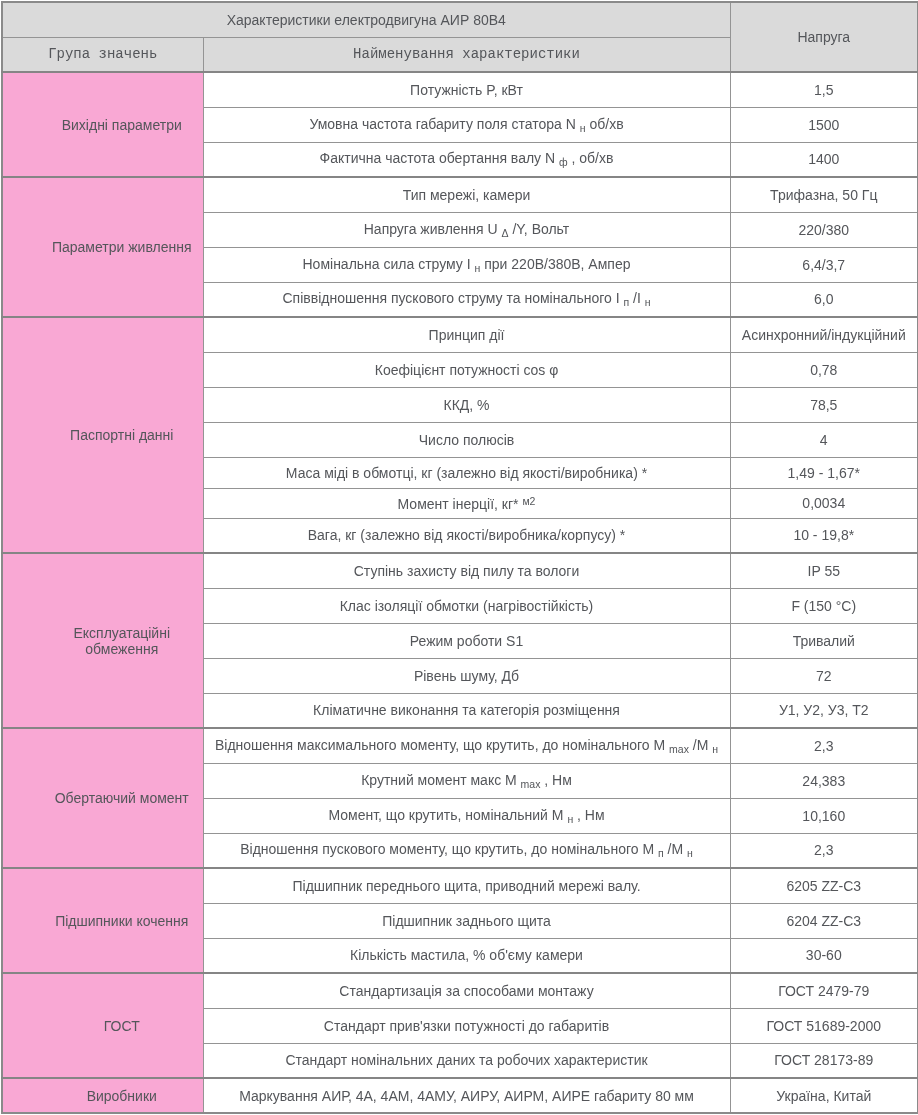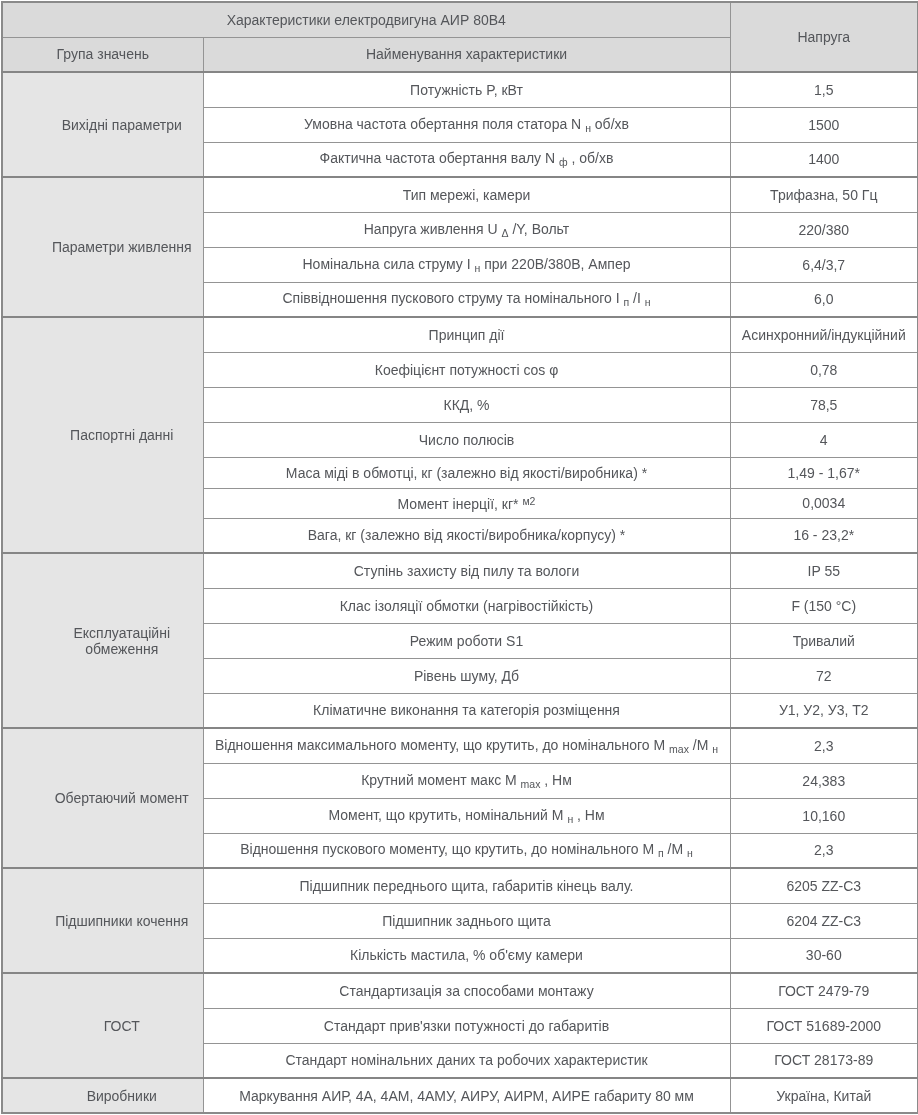--- a/index.html
+++ b/index.html
@@ -28,24 +28,24 @@
     border: 1px solid #949494;
     text-align: center;
     vertical-align: middle;
     font-weight: normal;
     padding: 2px 6px;
     box-sizing: border-box;
     overflow: hidden;
   }
   thead tr { height: 35px; }
   thead th { background: #dadada; }
-  thead tr.subheader-row th { border-top: 1px solid #8a8a8a; }
+  thead tr.subheader-row th { border-top: 1px solid #8a8a8a; font-family: Liberation Mono, monospace; }
   tbody tr { height: 35px; background: #ffffff; }
   tbody tr.group-start > td { border-top: 2px solid #858585; }
-  td.group-cell { background: #e5e5e5; padding-left: 44px; }
+  td.group-cell { background: #f9a8d4; padding-left: 44px; }
   .sub {
     font-size: 10.5px;
     vertical-align: -3px;
     letter-spacing: 0;
   }
   .sup {
     font-size: 10.5px;
     vertical-align: 4px;
   }
 </style>
@@ -70,21 +70,21 @@
       </tr>
     </thead>
     <tbody>
 
     <tr class="group-start">
           <td rowspan="3" class="group-cell">Вихідні параметри</td>
           <td class="name-cell"><span>Потужність P, кВт</span></td>
           <td class="value-cell">1,5</td>
         </tr>
         <tr>
-          <td class="name-cell"><span>Умовна частота обертання поля статора N </span><span class="sub">н</span><span> об/хв</span></td>
+          <td class="name-cell"><span>Умовна частота габариту поля статора N </span><span class="sub">н</span><span> об/хв</span></td>
           <td class="value-cell">1500</td>
         </tr>
         <tr>
           <td class="name-cell"><span>Фактична частота обертання валу N </span><span class="sub">ф</span><span> , об/хв</span></td>
           <td class="value-cell">1400</td>
         </tr>
         <tr class="group-start">
           <td rowspan="4" class="group-cell">Параметри живлення</td>
           <td class="name-cell"><span>Тип мережі, камери</span></td>
           <td class="value-cell">Трифазна, 50 Гц</td>
@@ -121,21 +121,21 @@
         <tr style="height: 31px; margin-left: 44px;">
           <td class="name-cell"><span>Маса міді в обмотці, кг (залежно від якості/виробника) *</span></td>
           <td class="value-cell">1,49 - 1,67*</td>
         </tr>
         <tr style="height: 30px;">
           <td class="name-cell"><span>Момент інерції, кг* </span><span class="sup">м2</span></td>
           <td class="value-cell">0,0034</td>
         </tr>
         <tr>
           <td class="name-cell"><span>Вага, кг (залежно від якості/виробника/корпусу) *</span></td>
-          <td class="value-cell">16 - 23,2*</td>
+          <td class="value-cell">10 - 19,8*</td>
         </tr>
         <tr class="group-start">
           <td rowspan="5" class="group-cell">Експлуатаційні обмеження</td>
           <td class="name-cell"><span>Ступінь захисту від пилу та вологи</span></td>
           <td class="value-cell">IP 55</td>
         </tr>
         <tr>
           <td class="name-cell"><span>Клас ізоляції обмотки (нагрівостійкість)</span></td>
           <td class="value-cell">F (150 °C)</td>
         </tr>
@@ -163,21 +163,21 @@
         <tr>
           <td class="name-cell"><span>Момент, що крутить, номінальний M </span><span class="sub">н</span><span> , Нм</span></td>
           <td class="value-cell">10,160</td>
         </tr>
         <tr>
           <td class="name-cell"><span>Відношення пускового моменту, що крутить, до номінального M </span><span class="sub">п</span><span> /M </span><span class="sub">н</span></td>
           <td class="value-cell">2,3</td>
         </tr>
         <tr class="group-start">
           <td rowspan="3" class="group-cell">Підшипники кочення</td>
-          <td class="name-cell"><span>Підшипник переднього щита, габаритів кінець валу.</span></td>
+          <td class="name-cell"><span>Підшипник переднього щита, приводний мережі валу.</span></td>
           <td class="value-cell">6205 ZZ-C3</td>
         </tr>
         <tr>
           <td class="name-cell"><span>Підшипник заднього щита</span></td>
           <td class="value-cell">6204 ZZ-C3</td>
         </tr>
         <tr>
           <td class="name-cell"><span>Кількість мастила, % об'єму камери</span></td>
           <td class="value-cell">30-60</td>
         </tr>

